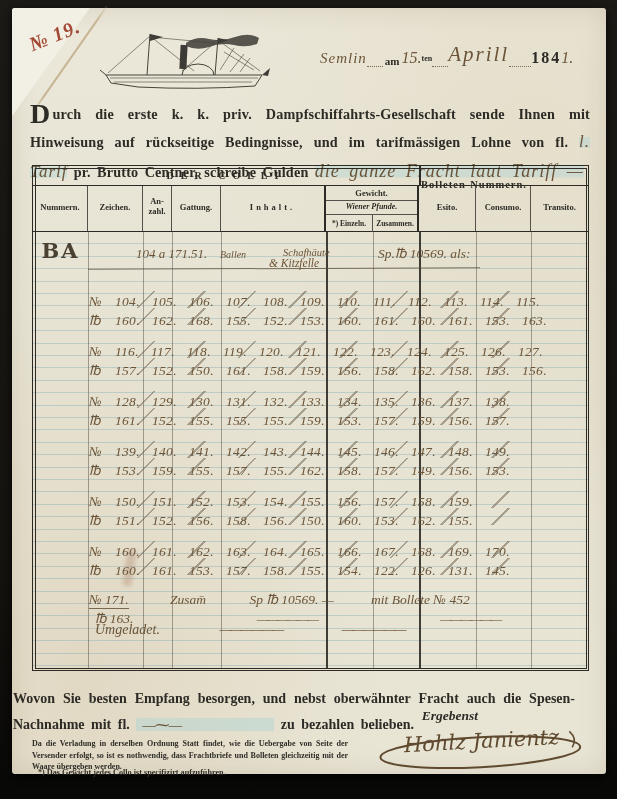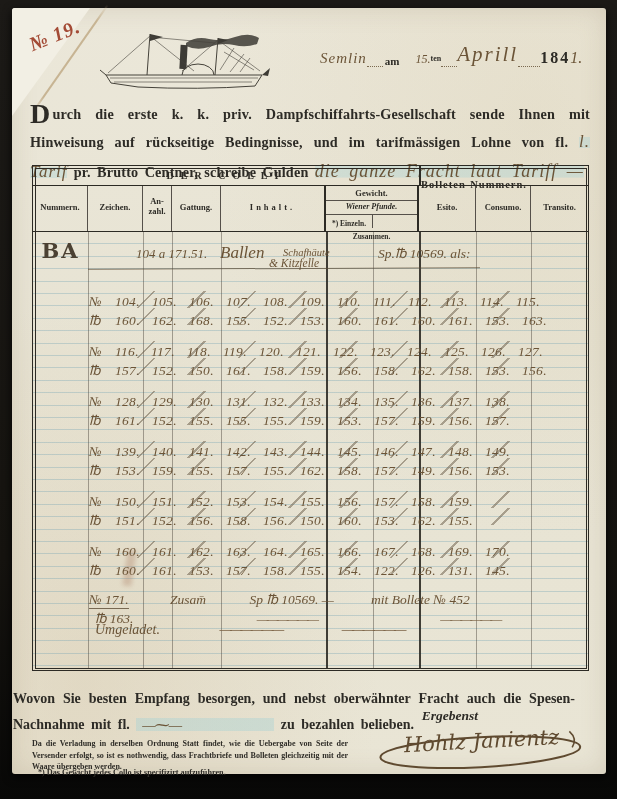--- a/index.html
+++ b/index.html
@@ -15,21 +15,21 @@
   .fold{position:absolute;left:0;top:0;width:86px;height:112px;background:#f2efe4;clip-path:polygon(0 0,78px 0,0 108px);border-radius:3px 0 0 0;}
   .crease{position:absolute;left:-8px;top:50px;width:132px;height:2px;background:linear-gradient(90deg,transparent,#c7b493 15%,#c7b493 85%,transparent);transform:rotate(-55deg);}
   .doc-number{position:absolute;left:16px;top:16px;font-style:italic;font-size:20px;font-weight:bold;color:#a34a35;transform:rotate(-22deg);letter-spacing:1px;}
   
   .ship{position:absolute;left:86px;top:22px;}
   
   .dateline{position:absolute;left:308px;top:34px;width:282px;display:flex;align-items:flex-end;white-space:nowrap;}
   .dateline .hwt{font-style:italic;color:#6b5437;}
   .dl-place{font-size:15px;letter-spacing:1px;}
   .dl-am{font-weight:bold;font-size:11px;color:#2d2b26;margin-left:2px;}
-  .dl-day{font-size:12px;margin-left:16px;}
+  .dl-day{font-size:16px;margin-left:2px;}
   .dl-ten{font-size:8px;color:#2d2b26;font-weight:bold;position:relative;top:-4px;}
   .dl-month{font-size:21px;letter-spacing:2px;}
   .dl-year{font-weight:bold;font-size:16px;color:#2d2b26;letter-spacing:2px;}
   .dl-year-hw{font-size:16px;}
   .dots{display:inline-block;border-bottom:1px dotted #7b6a50;height:10px;}
   
   .intro{position:absolute;left:18px;top:80px;width:560px;font-size:14.2px;font-weight:bold;color:#2d2b26;text-align:justify;line-height:1.72;letter-spacing:.2px;word-spacing:2.5px;}
   .dropcap{float:left;font-size:28px;line-height:.85;margin-right:2px;font-weight:bold;}
   .hw{font-style:italic;font-weight:normal;color:#6b5437;font-size:17px;letter-spacing:1px;word-spacing:4px;
       background:linear-gradient(rgba(168,210,212,.38),rgba(168,210,212,.38)) 0 62%/100% 58% no-repeat;}
@@ -43,37 +43,37 @@
   .h-bolleten{flex:1;font-weight:bold;font-size:10.5px;letter-spacing:1px;padding-top:13px;color:#2d2b26;}
   .hrow2{display:flex;height:45px;border-bottom:1.5px solid #2c2a24;font-size:8.5px;font-weight:bold;color:#2d2b26;}
   .hc{border-right:1px solid #55504a;text-align:center;box-sizing:border-box;padding-top:16px;}
   .hc.wrap{padding-top:10px;line-height:1.2;}
   .c1{width:55px;}.c2{width:55px;}.c3{width:29px;}.c4{width:49px;}
   .c5{width:105px;border-right:2px solid #2c2a24;letter-spacing:3px;}
   .c6{width:93px;border-right:2px solid #2c2a24;padding:0;}
   .c7{width:57px;}.c8{width:55px;}.c9{border-right:none;flex:1;}
   .gw-title{height:12px;border-bottom:1px solid #55504a;padding-top:2px;}
   .gw-unit{height:12px;border-bottom:1px solid #55504a;font-style:italic;font-size:8px;padding-top:1px;}
-  .gw-split{display:flex;height:17px;font-size:7.5px;flex-direction:column;}
+  .gw-split{display:flex;height:17px;font-size:7.5px;}
   .gw-split span{padding-top:4px;}
   .gw-e{width:46px;border-right:1px solid #55504a;}
   .gw-z{flex:1;}
   
   .tbody{position:relative;height:437px;z-index:1;
     background:repeating-linear-gradient(180deg, rgba(120,165,180,0) 0 11.4px, rgba(110,160,178,.34) 11.4px 12.4px);}
   .vl{position:absolute;top:0;bottom:0;width:1px;background:rgba(70,64,55,.45);}
   .vl.thick{width:2px;background:rgba(44,42,36,.9);}
   .v1{left:55px;}.v2{left:110px;}.v3{left:139px;}.v4{left:188px;}
   .v5{left:293px;}.v6{left:340px;}.v7{left:386px;}.v8{left:443px;}.v9{left:498px;}
   .handink{color:#6b5437;font-style:italic;}
   .ba-row{position:absolute;left:0;top:6px;width:100%;display:flex;align-items:baseline;white-space:nowrap;}
   .ba-z{width:55px;text-align:center;font-style:normal;font-size:21px;font-weight:bold;color:#4b4133;letter-spacing:2px;font-family:"DejaVu Serif",serif;}
   .ba-n{width:55px;font-size:13px;padding-left:48px;}
   .ba-a{width:29px;font-size:13px;}
-  .ba-g{width:49px;font-size:17px;}
+  .ba-g{width:49px;font-size:10px;}
   .ba-i{width:105px;font-size:11.5px;position:relative;top:-2px;line-height:.95;}
   .ba-i .top{font-size:10.5px;display:block;margin-left:14px;}
   .ba-w{font-size:13.5px;padding-left:4px;}
   .ba-underline{position:absolute;left:55px;top:36px;width:392px;height:1px;background:rgba(92,75,52,.75);transform:rotate(-.25deg);}
   .pair{position:absolute;left:0;width:100%;}
   .numline{position:relative;height:17px;padding-left:56px;white-space:nowrap;font-size:13.5px;}
   .numline .rl{display:inline-block;width:26px;letter-spacing:0;}
   .numline .nums{word-spacing:8.5px;letter-spacing:.3px;}
   .ticks::after{content:"";position:absolute;left:72px;right:78px;top:-3px;bottom:3px;
     background:repeating-linear-gradient(135deg, transparent 0 34px, rgba(104,90,70,.5) 34px 35.8px);}

